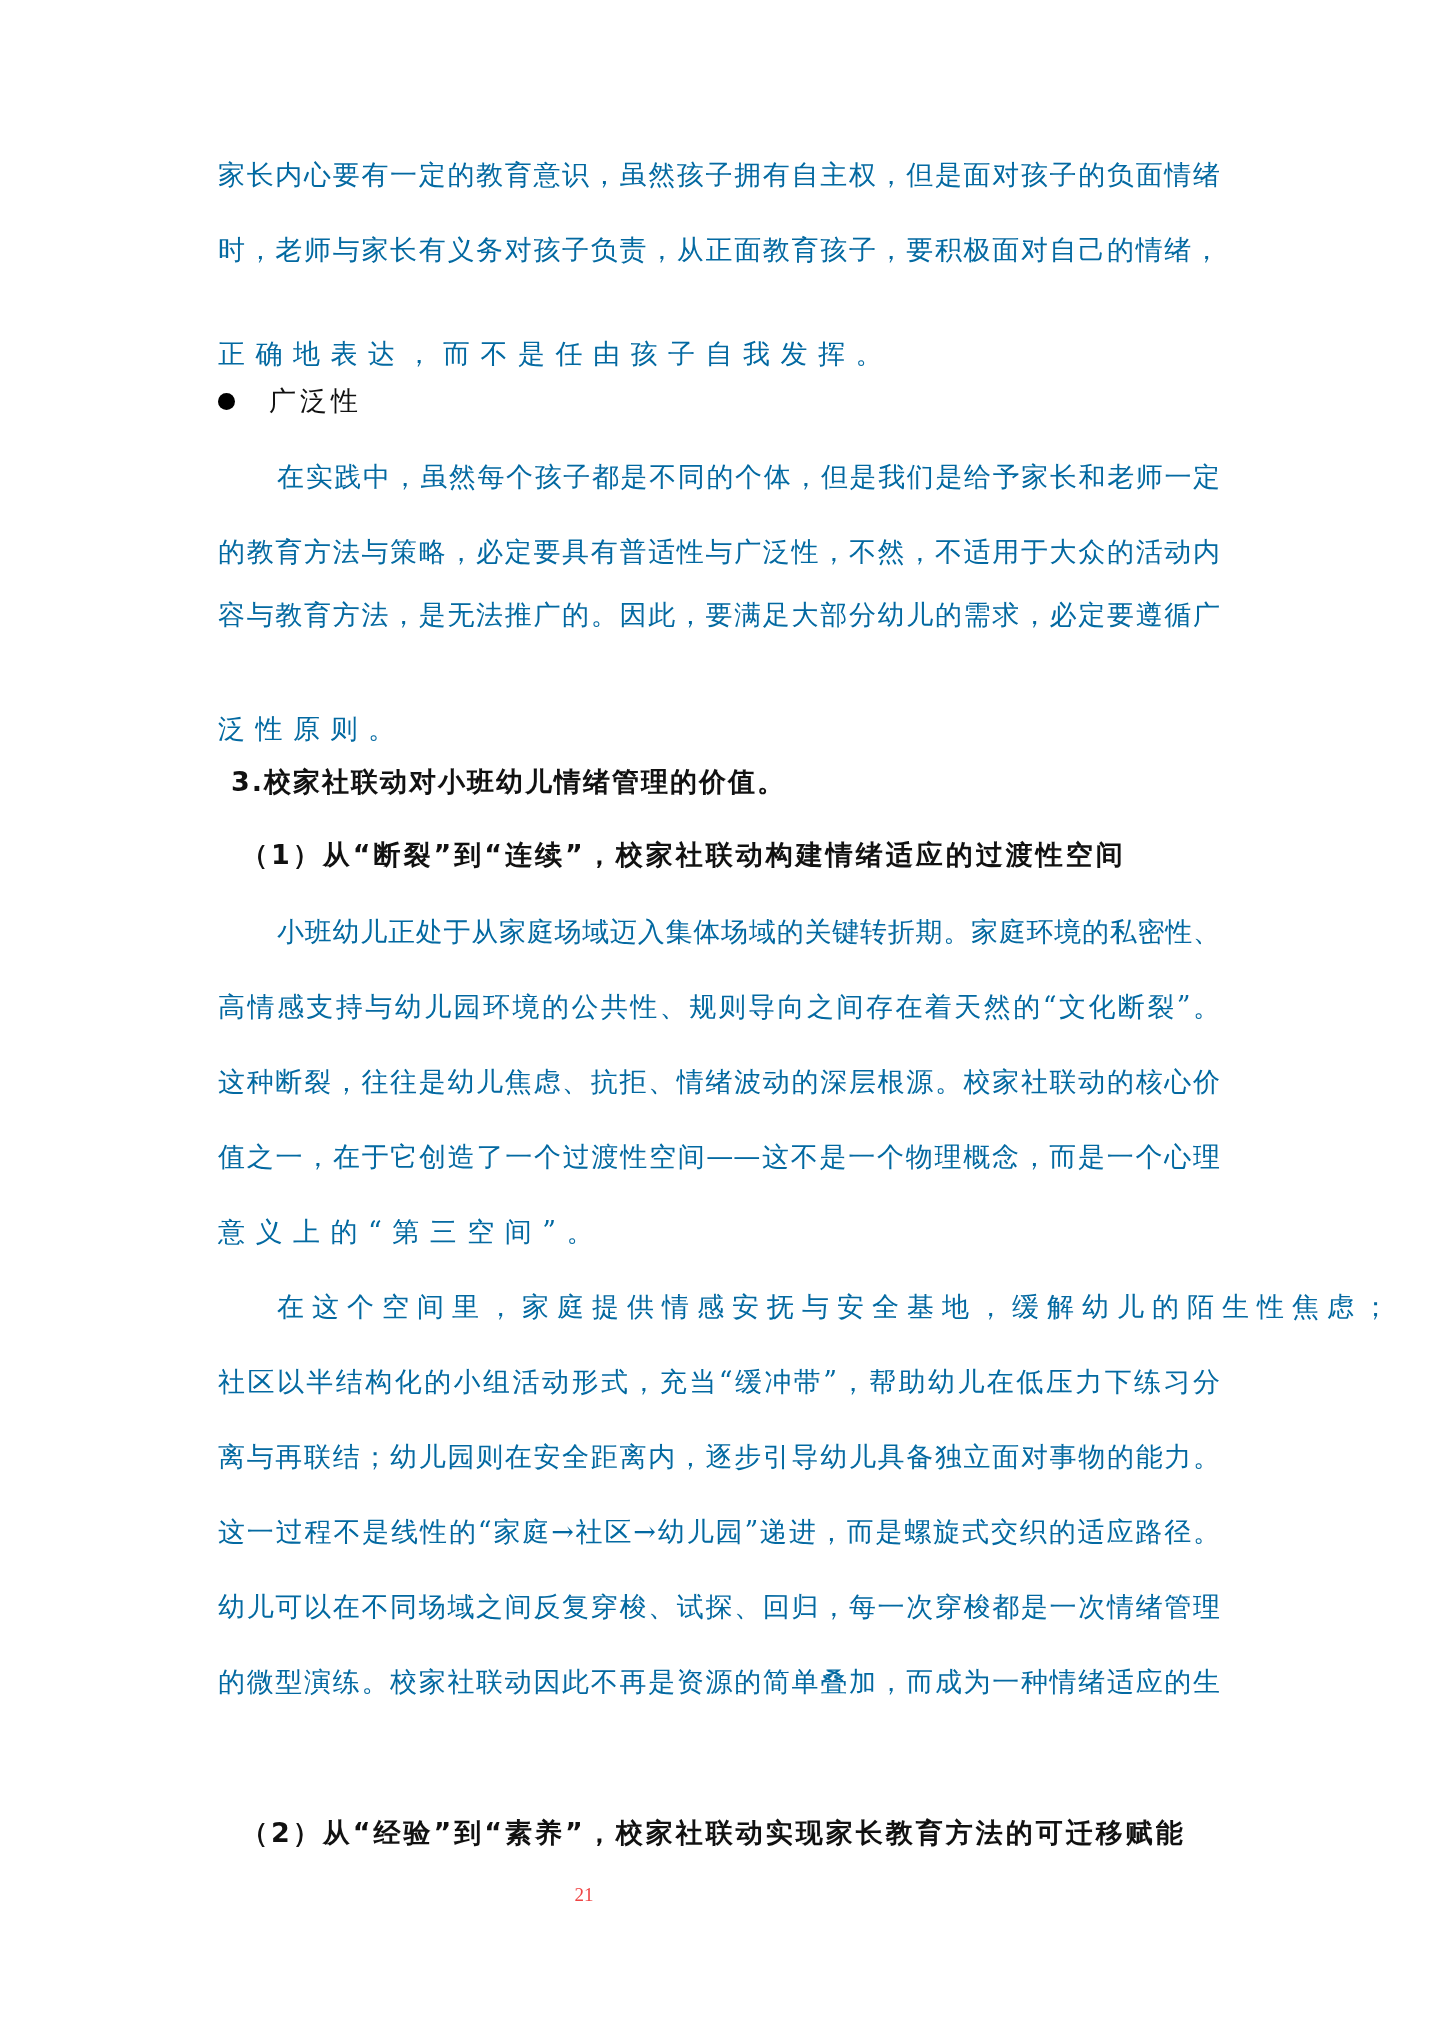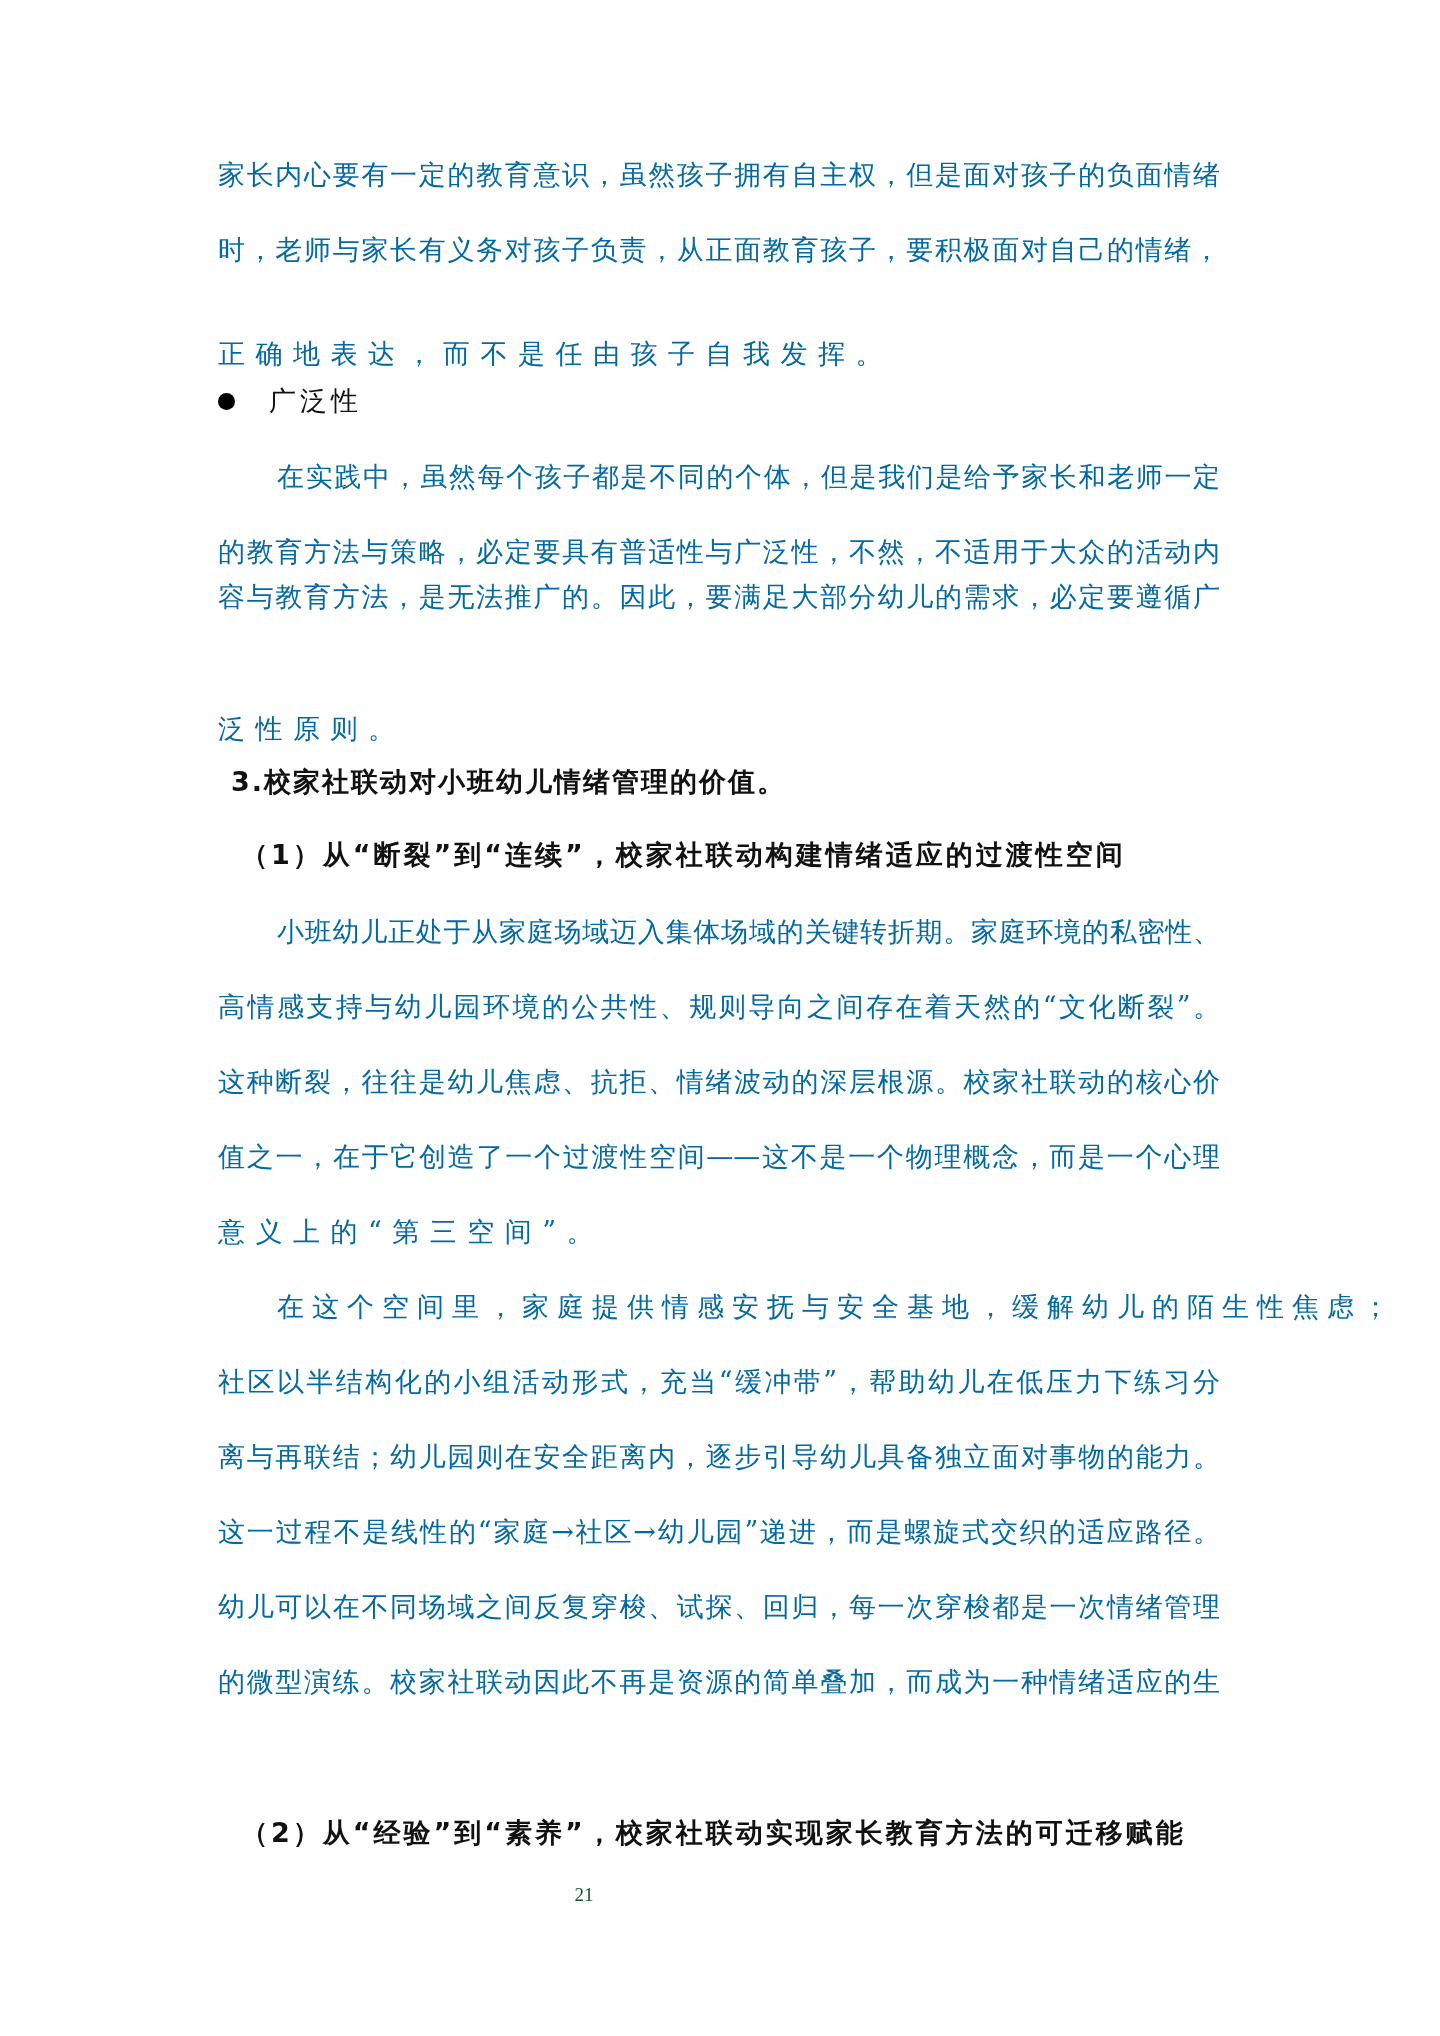--- a/index.html
+++ b/index.html
@@ -70,40 +70,40 @@
     line-height: 36px;
   }
   .page-number {
     position: absolute;
     left: 0;
     width: 1168px;
     top: 1884px;
     text-align: center;
     font-family: "Liberation Serif", "DejaVu Serif", serif;
     font-size: 19px;
-    color: #14532d;
+    color: #ef4444;
   }
 </style>
 </head>
 <body>
 
 <div class="page">
 
   <div class="line justify" style="top:157px;">家长内心要有一定的教育意识，虽然孩子拥有自主权，但是面对孩子的负面情绪</div>
   <div class="line justify" style="top:232px;">时，老师与家长有义务对孩子负责，从正面教育孩子，要积极面对自己的情绪，</div>
   <div class="line" style="top:307px;margin-top:29px;">正确地表达，而不是任由孩子自我发挥。</div>
 
   <div class="bullet-row" style="top:383px;justify-content:flex-end;">
     <span class="bullet-dot"></span>
     <span class="bullet-label">广泛性</span>
   </div>
 
   <div class="line justify indent" style="top:459px;">在实践中，虽然每个孩子都是不同的个体，但是我们是给予家长和老师一定</div>
   <div class="line justify" style="top:534px;">的教育方法与策略，必定要具有普适性与广泛性，不然，不适用于大众的活动内</div>
-  <div class="line justify" style="top:579px;">容与教育方法，是无法推广的。因此，要满足大部分幼儿的需求，必定要遵循广</div>
+  <div class="line justify" style="top:597px;">容与教育方法，是无法推广的。因此，要满足大部分幼儿的需求，必定要遵循广</div>
   <div class="line" style="top:684px;margin-top:27px;">泛性原则。</div>
 
   <div class="line heading" style="top:764px; letter-spacing:2px;">3.校家社联动对小班幼儿情绪管理的价值。</div>
 
   <div class="line heading subheading" style="top:837px; letter-spacing:3px;">（1）从“断裂”到“连续”，校家社联动构建情绪适应的过渡性空间</div>
 
   <div class="line justify indent" style="top:914px;">小班幼儿正处于从家庭场域迈入集体场域的关键转折期。家庭环境的私密性、</div>
   <div class="line justify" style="top:989px;">高情感支持与幼儿园环境的公共性、规则导向之间存在着天然的“文化断裂”。</div>
   <div class="line justify" style="top:1064px;">这种断裂，往往是幼儿焦虑、抗拒、情绪波动的深层根源。校家社联动的核心价</div>
   <div class="line justify" style="top:1139px;">值之一，在于它创造了一个过渡性空间——这不是一个物理概念，而是一个心理</div>

